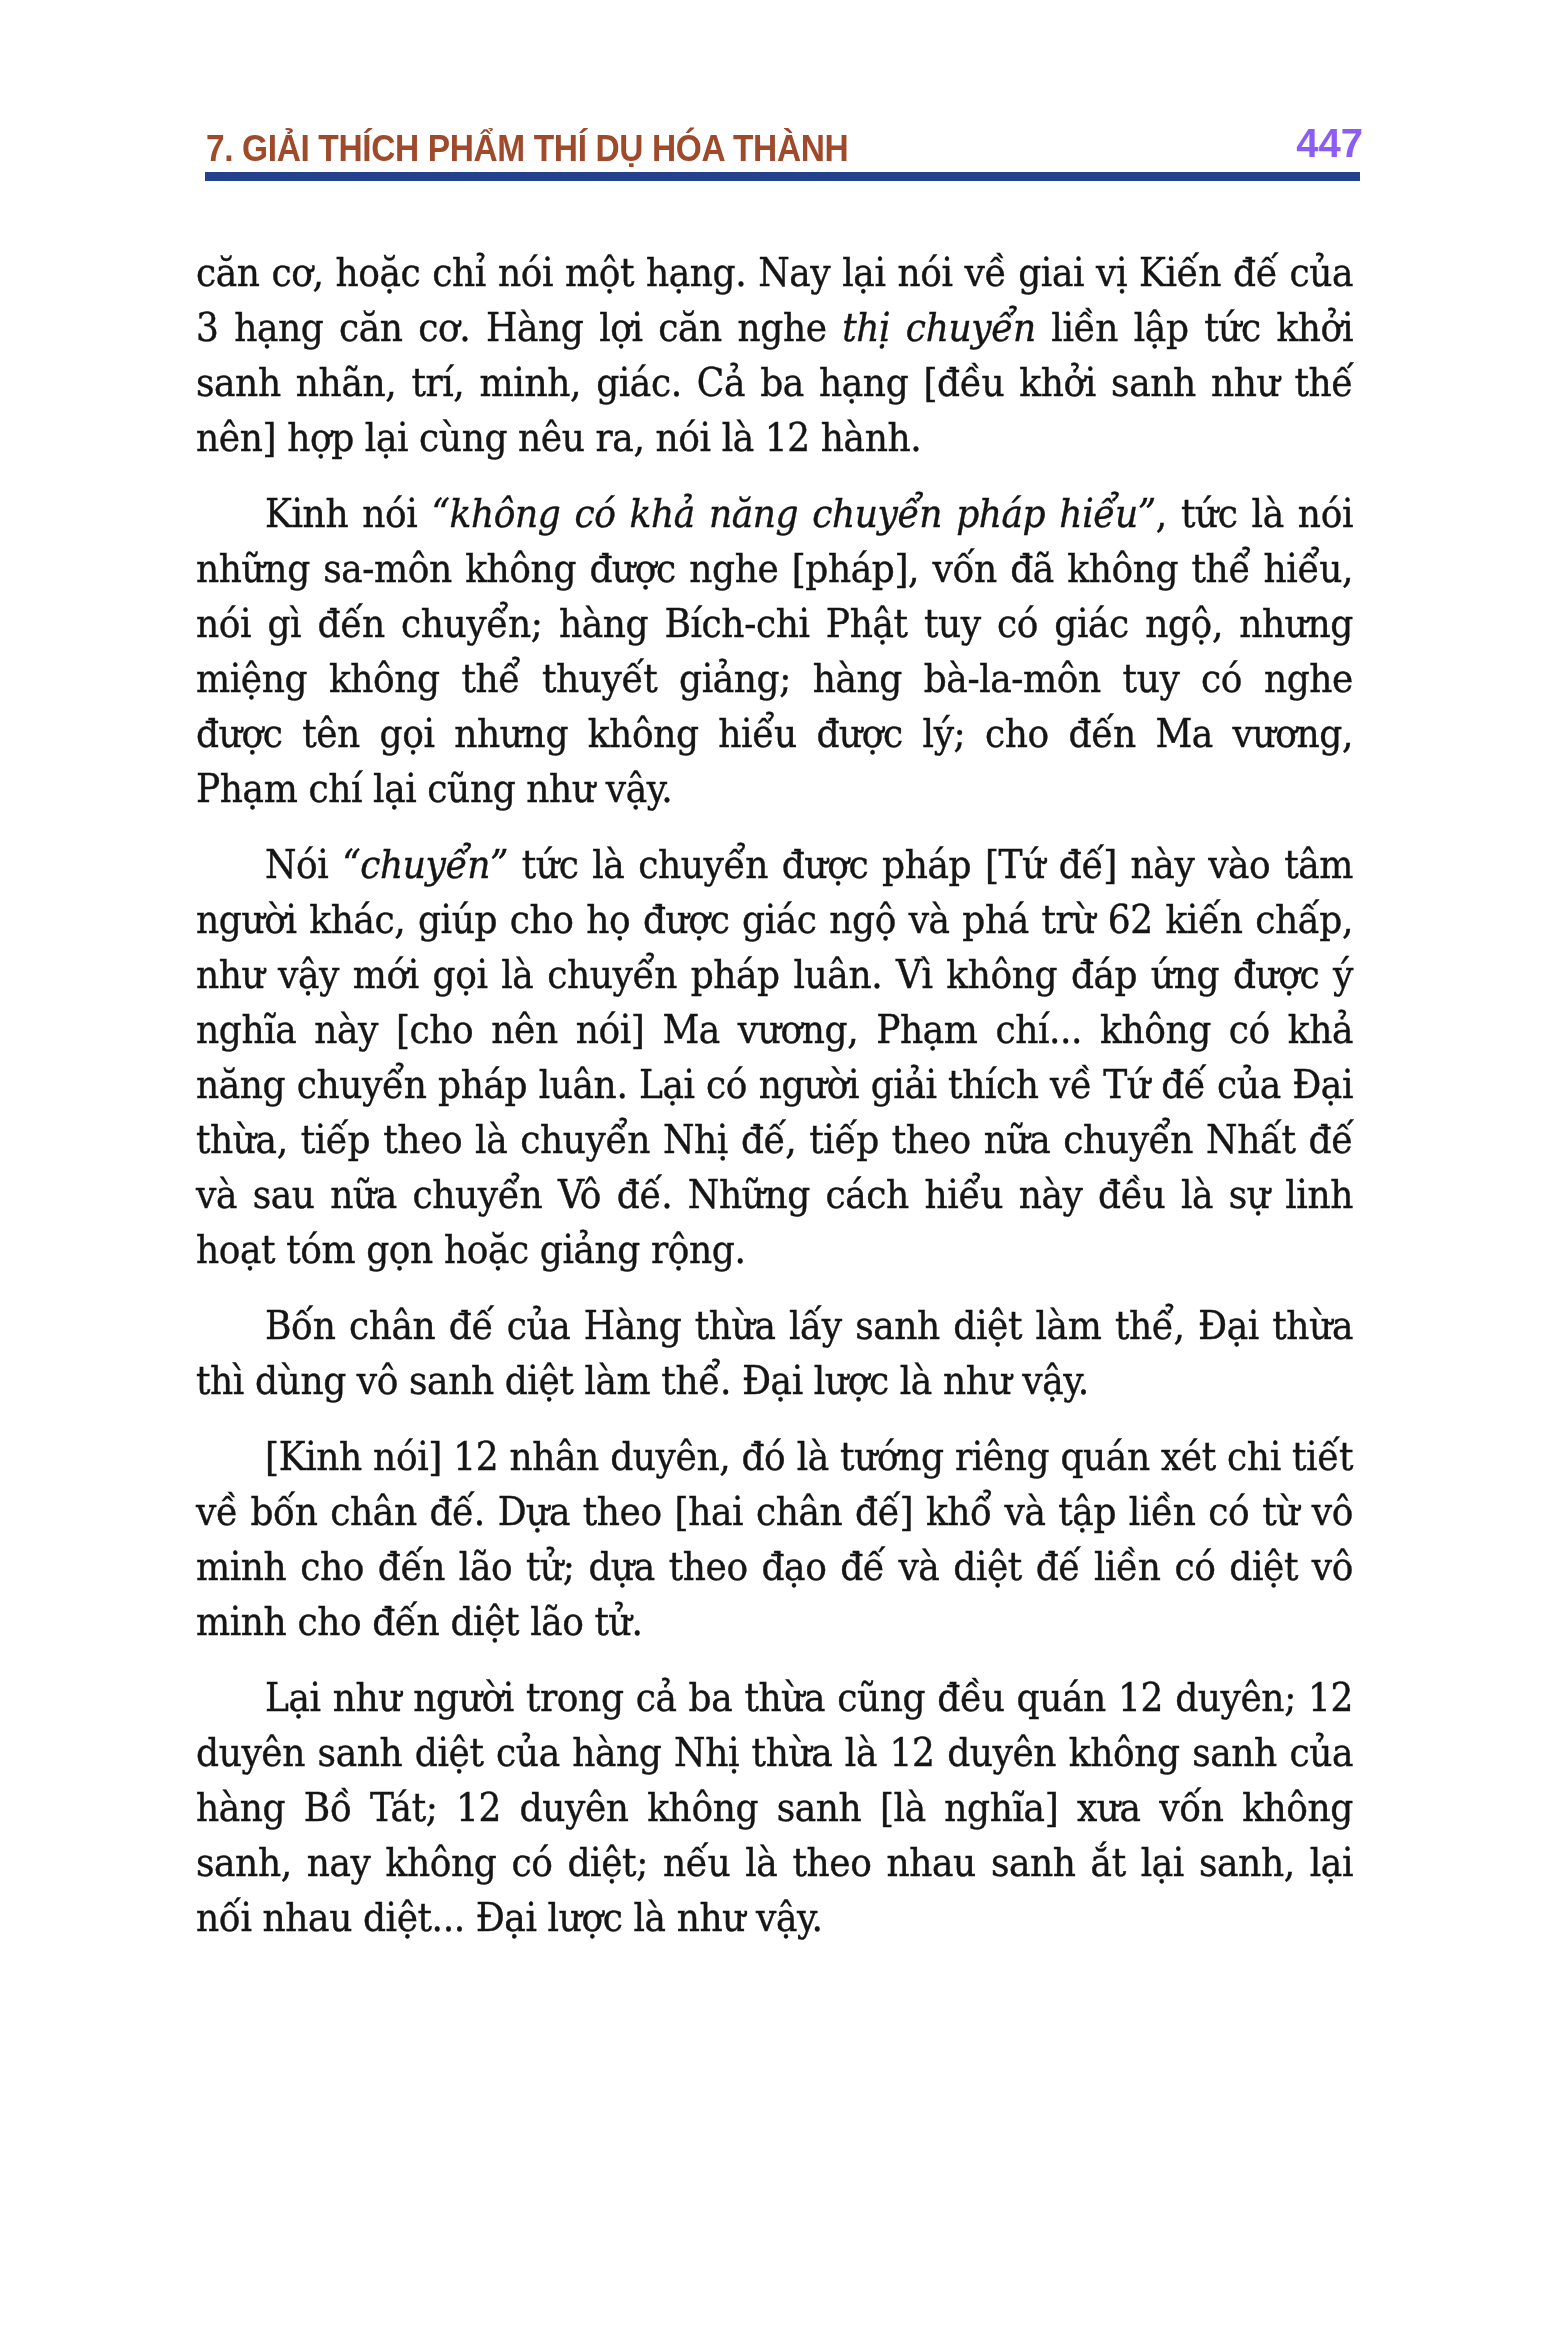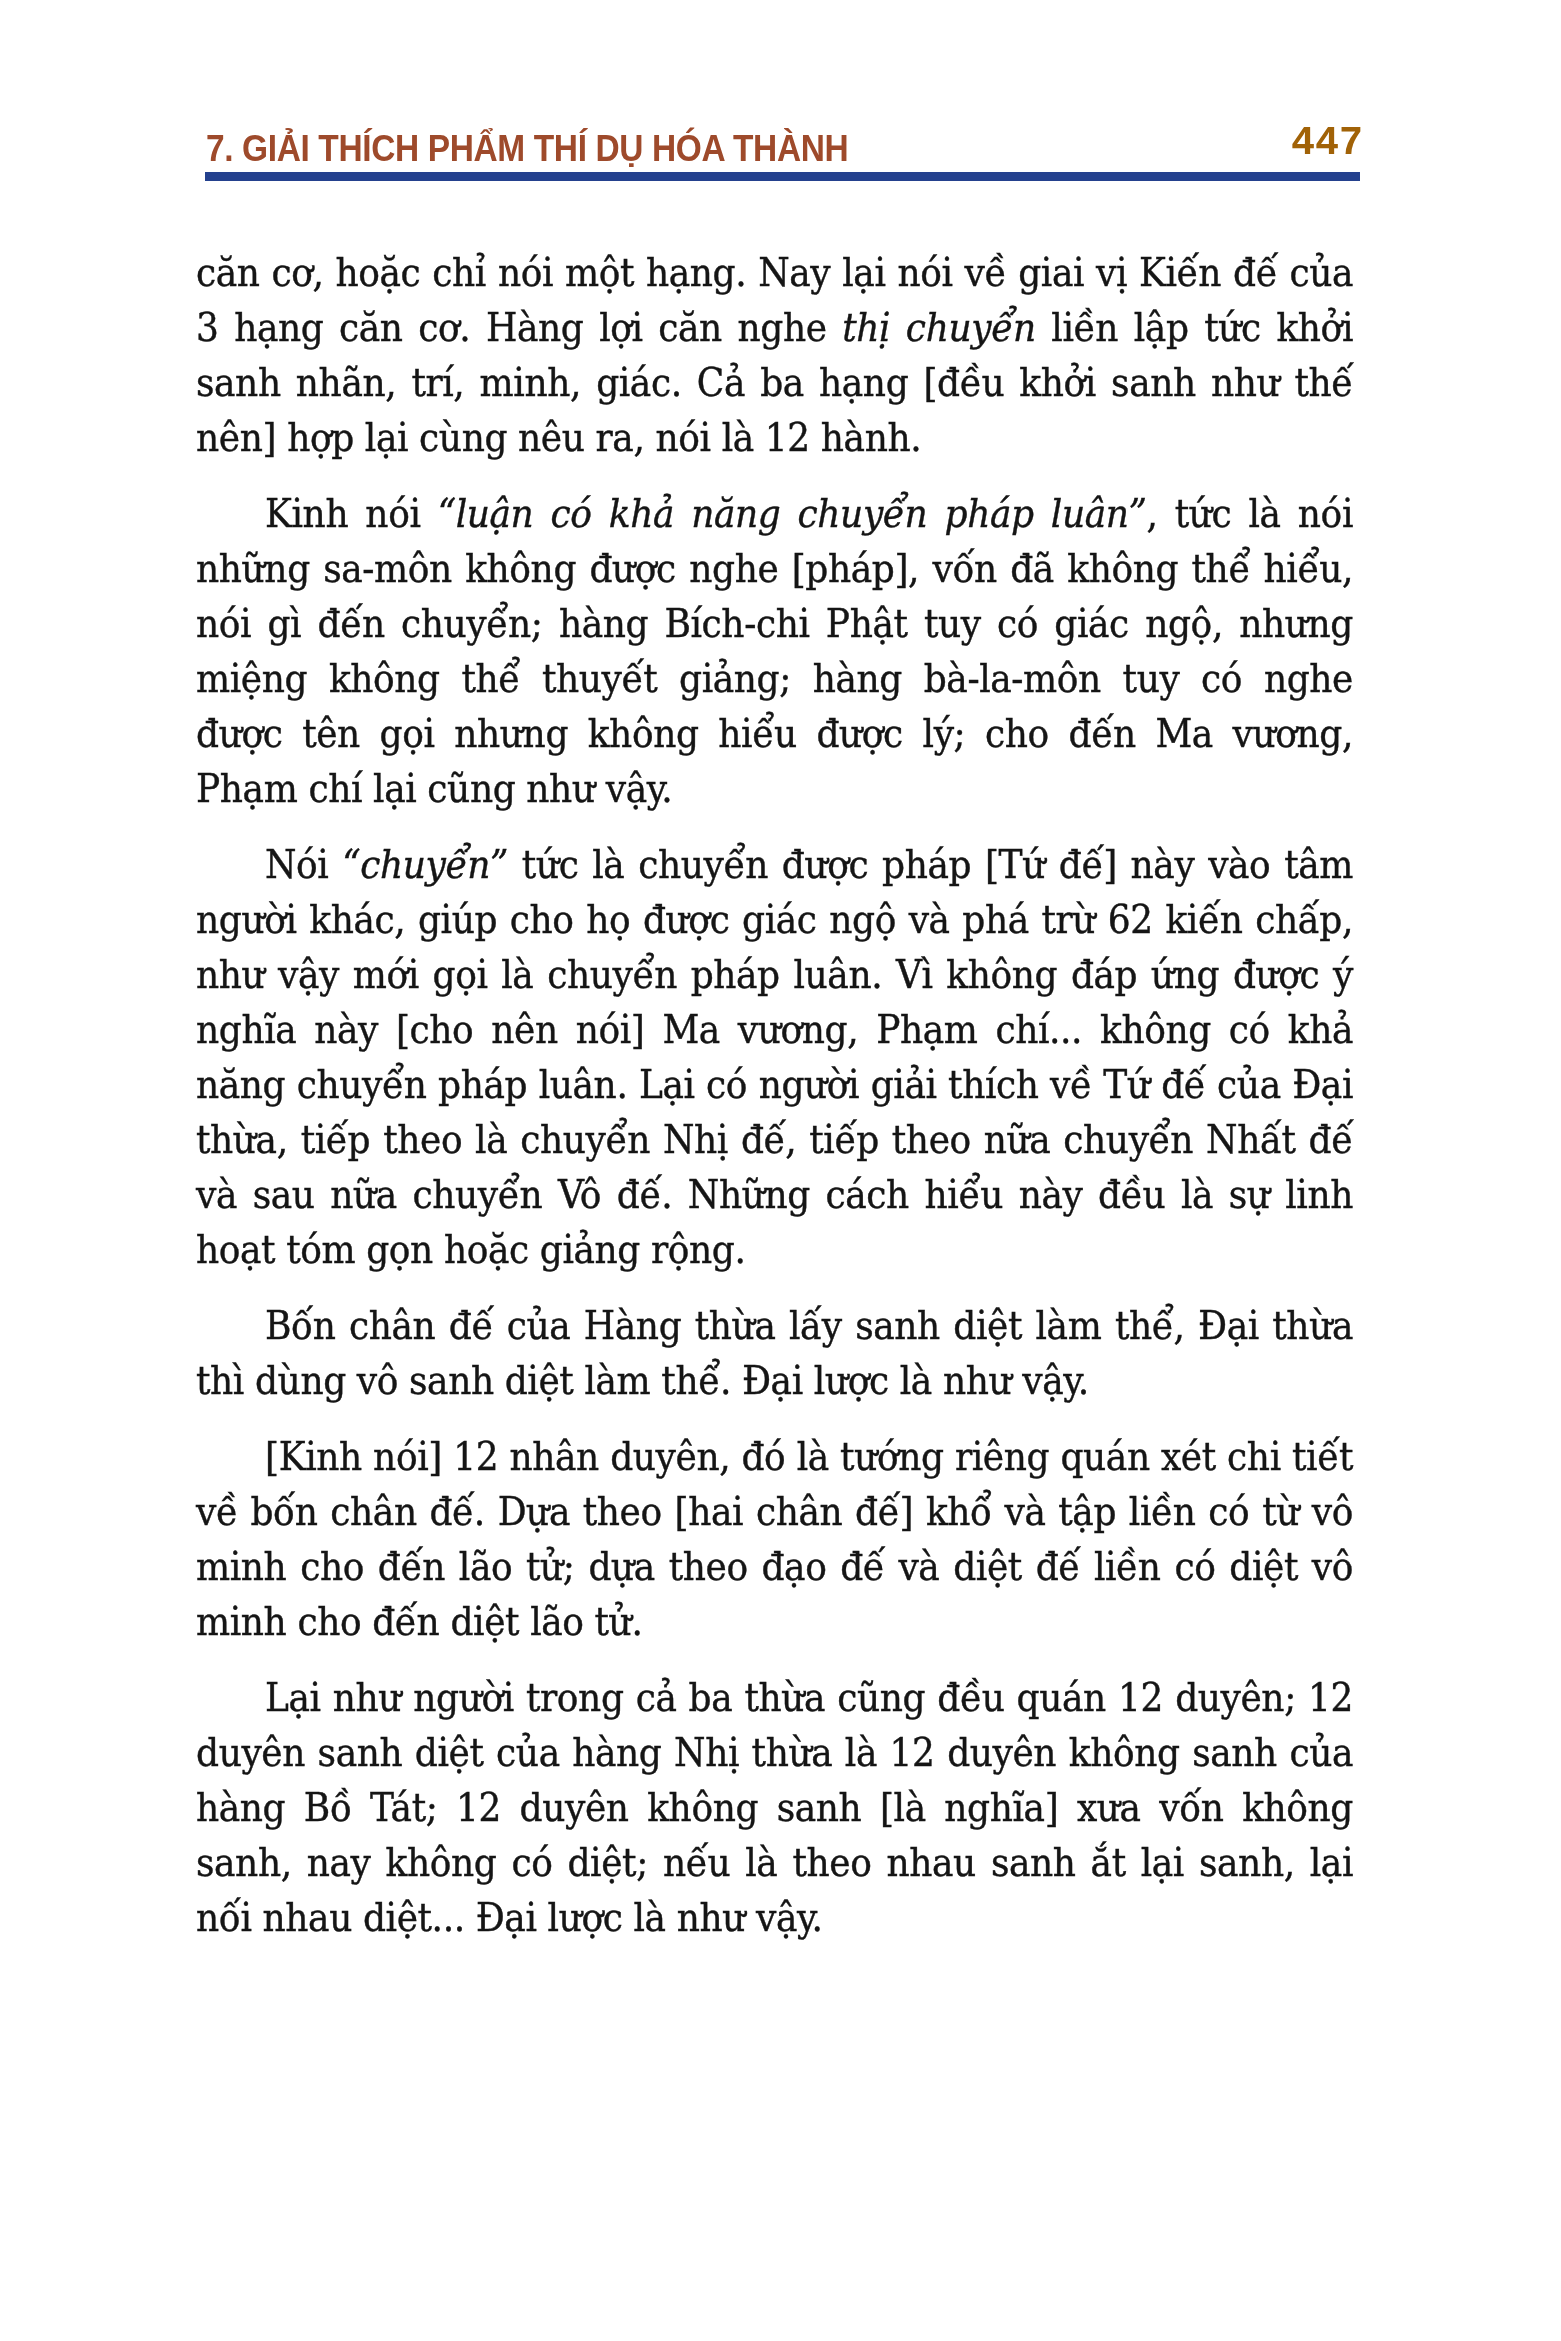--- a/index.html
+++ b/index.html
@@ -29,25 +29,25 @@
     line-height:42px;
     letter-spacing:-0.4px;
     color:var(--title-color);
     transform:scaleX(0.93);
     transform-origin:left center;
     white-space:nowrap;
   }
   .page-number{
     position:absolute;
     right:198px;top:121px;
-    font-family:Liberation Mono, monospace;
+    font-family:Liberation Sans, sans-serif;
     font-weight:bold;
     font-size:40px;
     line-height:45px;
-    color:#a16207;
+    color:#8b5cf6;
   }
   .header-rule{
     position:absolute;
     left:205px;top:172px;
     width:1155px;height:8.7px;
     background:var(--rule-color);
   }
   .body-text{
     position:absolute;
     left:196px;top:245px;
@@ -73,20 +73,20 @@
 </style>
 </head>
 <body>
 
 <div class="page">
   <div class="chapter-title">7. GIẢI THÍCH PHẨM THÍ DỤ HÓA THÀNH</div>
   <div class="page-number">447</div>
   <div class="header-rule"></div>
   <div class="body-text" id="body-text">
       <p class="no-indent"><span>căn cơ, hoặc chỉ nói một hạng. Nay lại nói về giai vị Kiến đế của 3 hạng căn cơ. Hàng lợi căn nghe </span><i>thị chuyển</i><span> liền lập tức khởi sanh nhãn, trí, minh, giác. Cả ba hạng [đều khởi sanh như thế nên] hợp lại cùng nêu ra, nói là 12 hành.</span></p>
-      <p><span>Kinh nói </span><i>“luận có khả năng chuyển pháp luân”</i><span>, tức là nói những sa-môn không được nghe [pháp], vốn đã không thể hiểu, nói gì đến chuyển; hàng Bích-chi Phật tuy có giác ngộ, nhưng miệng không thể thuyết giảng; hàng bà-la-môn tuy có nghe được tên gọi nhưng không hiểu được lý; cho đến Ma vương, Phạm chí lại cũng như vậy.</span></p>
+      <p><span>Kinh nói </span><i>“không có khả năng chuyển pháp hiểu”</i><span>, tức là nói những sa-môn không được nghe [pháp], vốn đã không thể hiểu, nói gì đến chuyển; hàng Bích-chi Phật tuy có giác ngộ, nhưng miệng không thể thuyết giảng; hàng bà-la-môn tuy có nghe được tên gọi nhưng không hiểu được lý; cho đến Ma vương, Phạm chí lại cũng như vậy.</span></p>
       <p><span>Nói </span><i>“chuyển”</i><span> tức là chuyển được pháp [Tứ đế] này vào tâm người khác, giúp cho họ được giác ngộ và phá trừ 62 kiến chấp, như vậy mới gọi là chuyển pháp luân. Vì không đáp ứng được ý nghĩa này [cho nên nói] Ma vương, Phạm chí... không có khả năng chuyển pháp luân. Lại có người giải thích về Tứ đế của Đại thừa, tiếp theo là chuyển Nhị đế, tiếp theo nữa chuyển Nhất đế và sau nữa chuyển Vô đế. Những cách hiểu này đều là sự linh hoạt tóm gọn hoặc giảng rộng.</span></p>
       <p><span>Bốn chân đế của Hàng thừa lấy sanh diệt làm thể, Đại thừa thì dùng vô sanh diệt làm thể. Đại lược là như vậy.</span></p>
       <p><span>[Kinh nói] 12 nhân duyên, đó là tướng riêng quán xét chi tiết về bốn chân đế. Dựa theo [hai chân đế] khổ và tập liền có từ vô minh cho đến lão tử; dựa theo đạo đế và diệt đế liền có diệt vô minh cho đến diệt lão tử.</span></p>
       <p><span>Lại như người trong cả ba thừa cũng đều quán 12 duyên; 12 duyên sanh diệt của hàng Nhị thừa là 12 duyên không sanh của hàng Bồ Tát; 12 duyên không sanh [là nghĩa] xưa vốn không sanh, nay không có diệt; nếu là theo nhau sanh ắt lại sanh, lại nối nhau diệt... Đại lược là như vậy.</span></p>
     </div>
 </div>
 
 
 </body></html>

